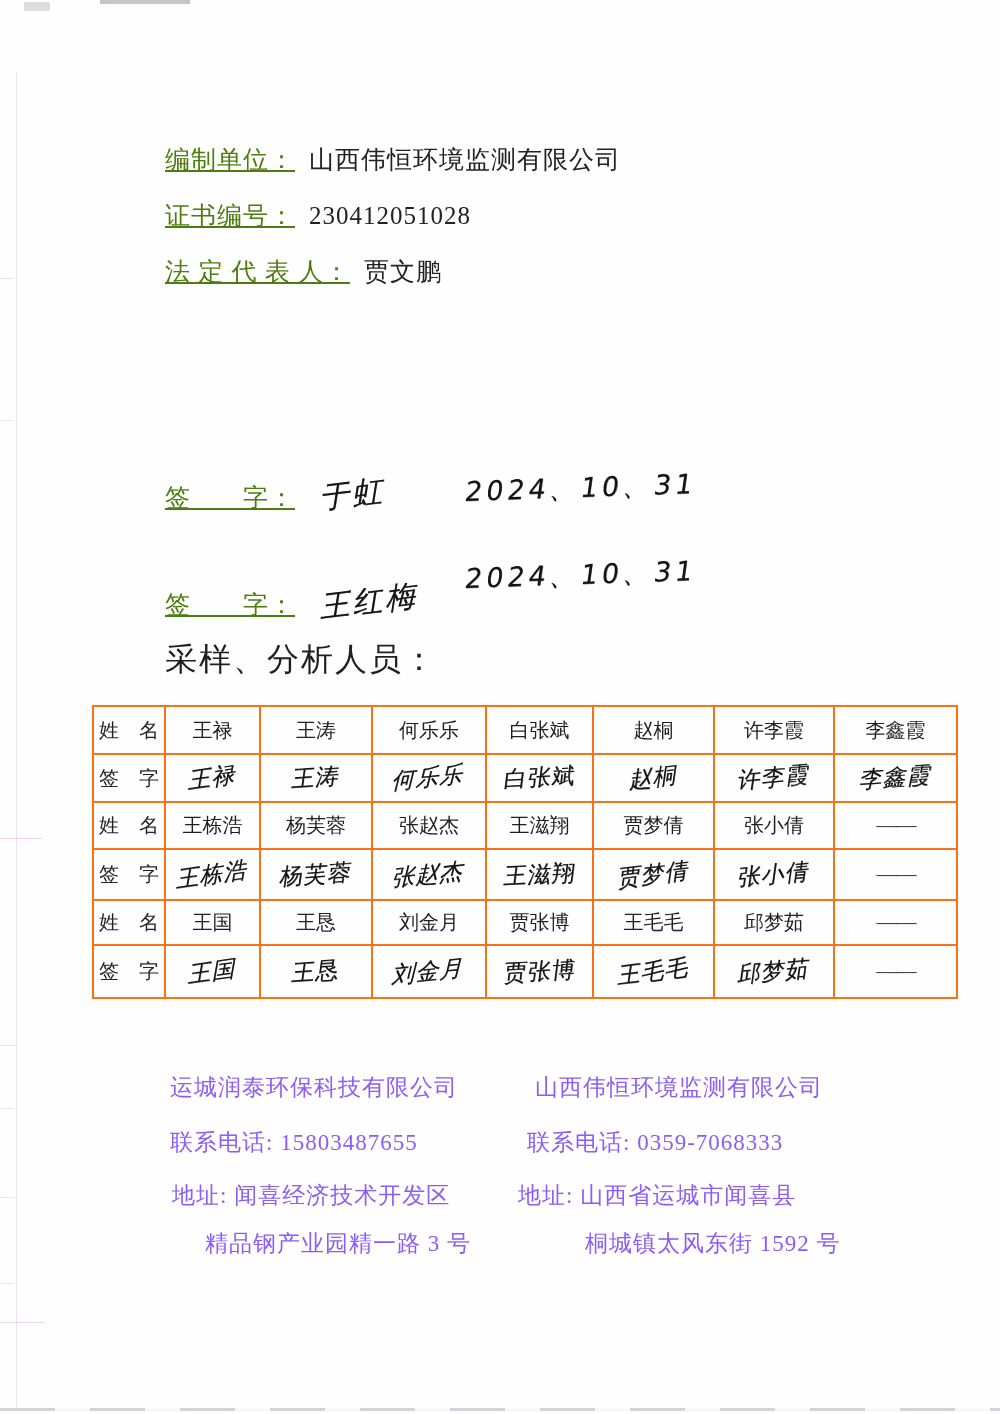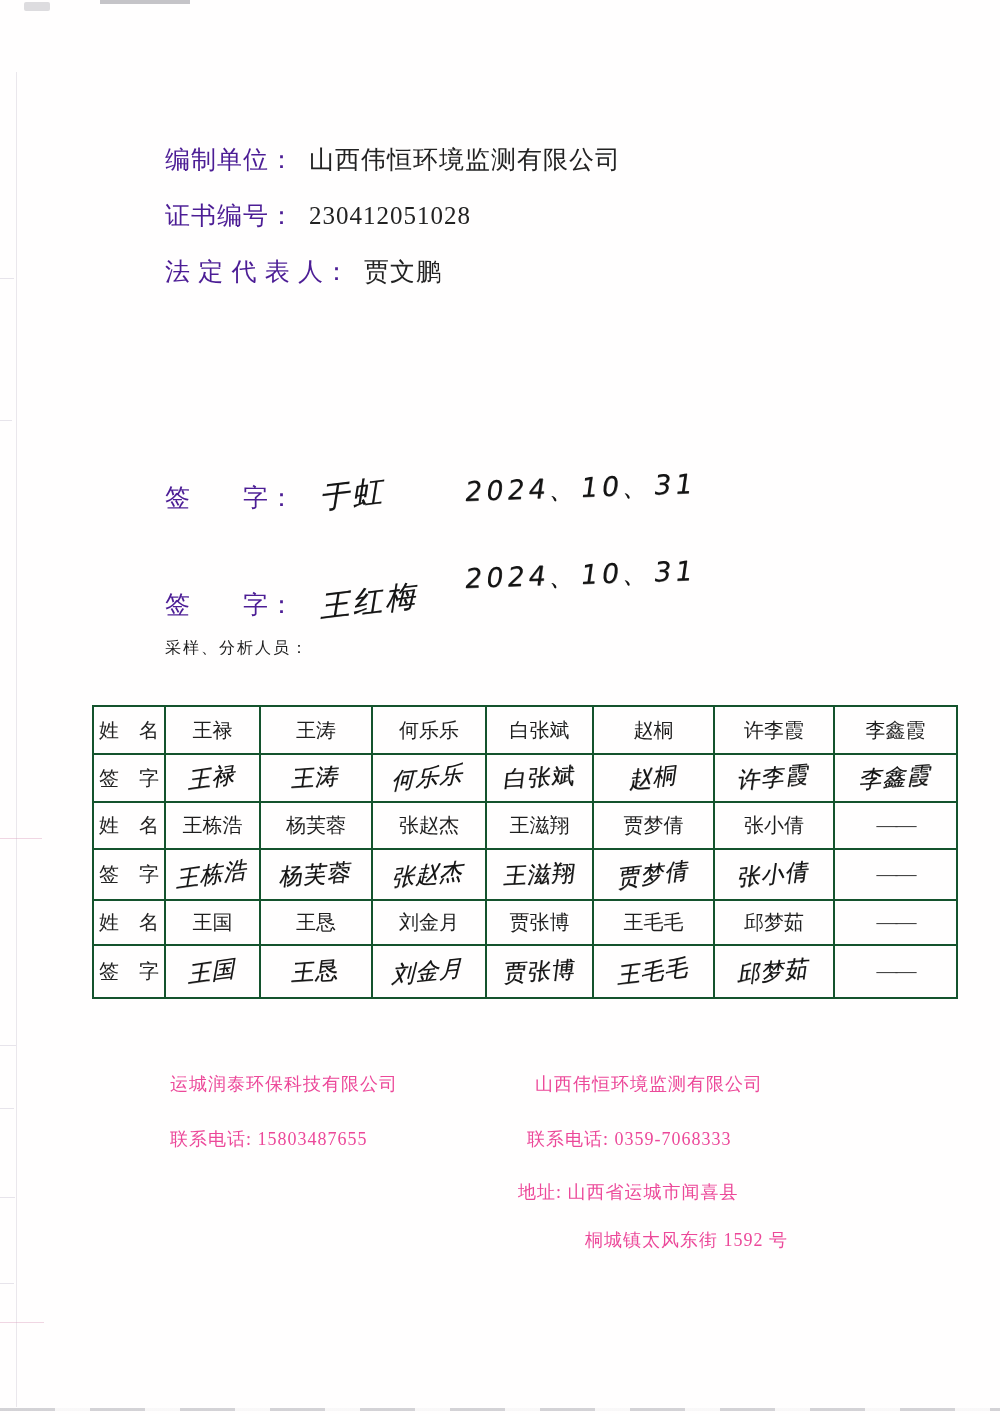--- a/index.html
+++ b/index.html
@@ -18,66 +18,66 @@
   .v-edge { left: 16px; top: 72px; width: 1px; height: 1335px; background: rgba(160,150,175,0.22); }
   .h-tick { left: 0; height: 1px; background: rgba(170,160,185,0.28); }
   .h-tick.pink { background: rgba(215,150,185,0.38); }
   .corner-mark { left: 24px; top: 2px; width: 26px; height: 9px; background: rgba(120,120,130,0.25); border-radius: 2px; }
   .top-dash { left: 100px; top: 0; width: 90px; height: 4px; background: rgba(90,90,100,0.35); }
   .bottom-edge { left: 0; top: 1408px; width: 1000px; height: 3px;
     background: repeating-linear-gradient(90deg, rgba(130,130,140,0.35) 0 55px, rgba(130,130,140,0.05) 55px 90px); }
 
   
   .field { position: absolute; left: 165px; white-space: nowrap; font-size: 25px; letter-spacing: 1px; }
-  .field .lbl { color: #4c1d95; }
+  .field .lbl { color: #4d7c0f; text-decoration: underline; }
   .field .val { margin-left: 14px; color: #222; }
 
   
   .hw {
     display: inline-block;
     font-family: "DejaVu Sans", sans-serif;
     transform: rotate(-5deg) skewX(-14deg);
     font-size: 30px;
     color: #141414;
     text-shadow: 0.4px 0.4px 0.6px rgba(20,20,20,0.55);
     letter-spacing: 3px;
   }
   .field .hw.sig-inline { margin-left: 26px; transform: rotate(-7deg) skewX(-16deg) translateY(-2px); }
   .hw.date { font-size: 27px; letter-spacing: 4px; transform: rotate(-2deg) skewX(-10deg); }
   .field .date-right { position: absolute; left: 300px; top: -6px; }
   .field .date-up { position: absolute; left: 300px; top: -26px; }
 
-  .section-title { position: absolute; left: 165px; top: 638px; font-size: 16px; letter-spacing: 2px; }
+  .section-title { position: absolute; left: 165px; top: 638px; font-size: 32px; letter-spacing: 2px; }
 
   
   table.personnel {
     position: absolute; left: 92px; top: 705px;
     width: 864px; border-collapse: collapse;
     table-layout: fixed;
     font-size: 20px;
   }
   table.personnel td {
-    border: 2px solid #14532d;
+    border: 2px solid #f97316;
     text-align: center; vertical-align: middle;
     padding: 0 2px;
     overflow: visible;
   }
   td.rowlabel { font-size: 20px; color: #222; }
   td .hw.cell-sig { font-size: 23px; letter-spacing: 1px; line-height: 1; }
   tr.sigrow td:nth-child(2) .hw { transform: rotate(-8deg) skewX(-18deg); }
   tr.sigrow td:nth-child(3) .hw { transform: rotate(-4deg) skewX(-12deg); }
   tr.sigrow td:nth-child(4) .hw { transform: rotate(-6deg) skewX(-20deg); }
   tr.sigrow td:nth-child(5) .hw { transform: rotate(-3deg) skewX(-10deg); }
   tr.sigrow td:nth-child(6) .hw { transform: rotate(-7deg) skewX(-15deg); }
   tr.sigrow td:nth-child(7) .hw { transform: rotate(-5deg) skewX(-13deg); }
   tr.sigrow td:nth-child(8) .hw { transform: rotate(-4deg) skewX(-16deg); }
   .dash { color: #3a3a3a; letter-spacing: -2px; font-size: 21px; }
 
   
-  .footer-line { position: absolute; white-space: nowrap; font-size: 18px; letter-spacing: 1px; color: #ec4899; }
+  .footer-line { position: absolute; white-space: nowrap; font-size: 23px; letter-spacing: 1px; color: #8b5cf6; }
 </style>
 </head>
 <body>
 
 <div class="page">
 
   <div class="artifact corner-mark"></div>
   <div class="artifact top-dash"></div>
   <div class="artifact v-edge"></div>
   <div class="artifact h-tick" style="top:278px;width:14px"></div>
@@ -184,17 +184,19 @@
     </tr>
   </tbody>
     </table>
 
   <div class="footer-line" style="left:170px; top:1072px">运城润泰环保科技有限公司</div>
   <div class="footer-line" style="left:535px; top:1072px">山西伟恒环境监测有限公司</div>
 
   <div class="footer-line" style="left:170px; top:1127px">联系电话: 15803487655</div>
   <div class="footer-line" style="left:527px; top:1127px">联系电话: 0359-7068333</div>
 
+  <div class="footer-line" style="left:172px; top:1180px">地址: 闻喜经济技术开发区</div>
   <div class="footer-line" style="left:518px; top:1180px">地址: 山西省运城市闻喜县</div>
 
+  <div class="footer-line" style="left:205px; top:1228px">精品钢产业园精一路 3 号</div>
   <div class="footer-line" style="left:585px; top:1228px">桐城镇太风东街 1592 号</div>
 
 </div>
 
 </body></html>

